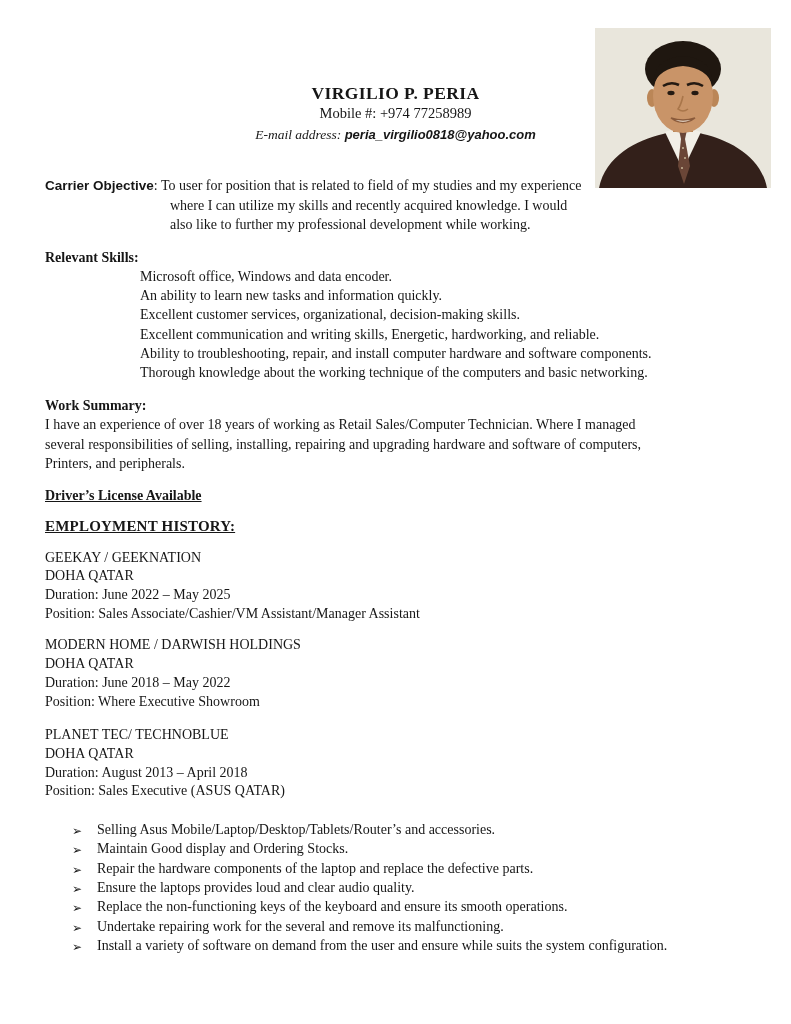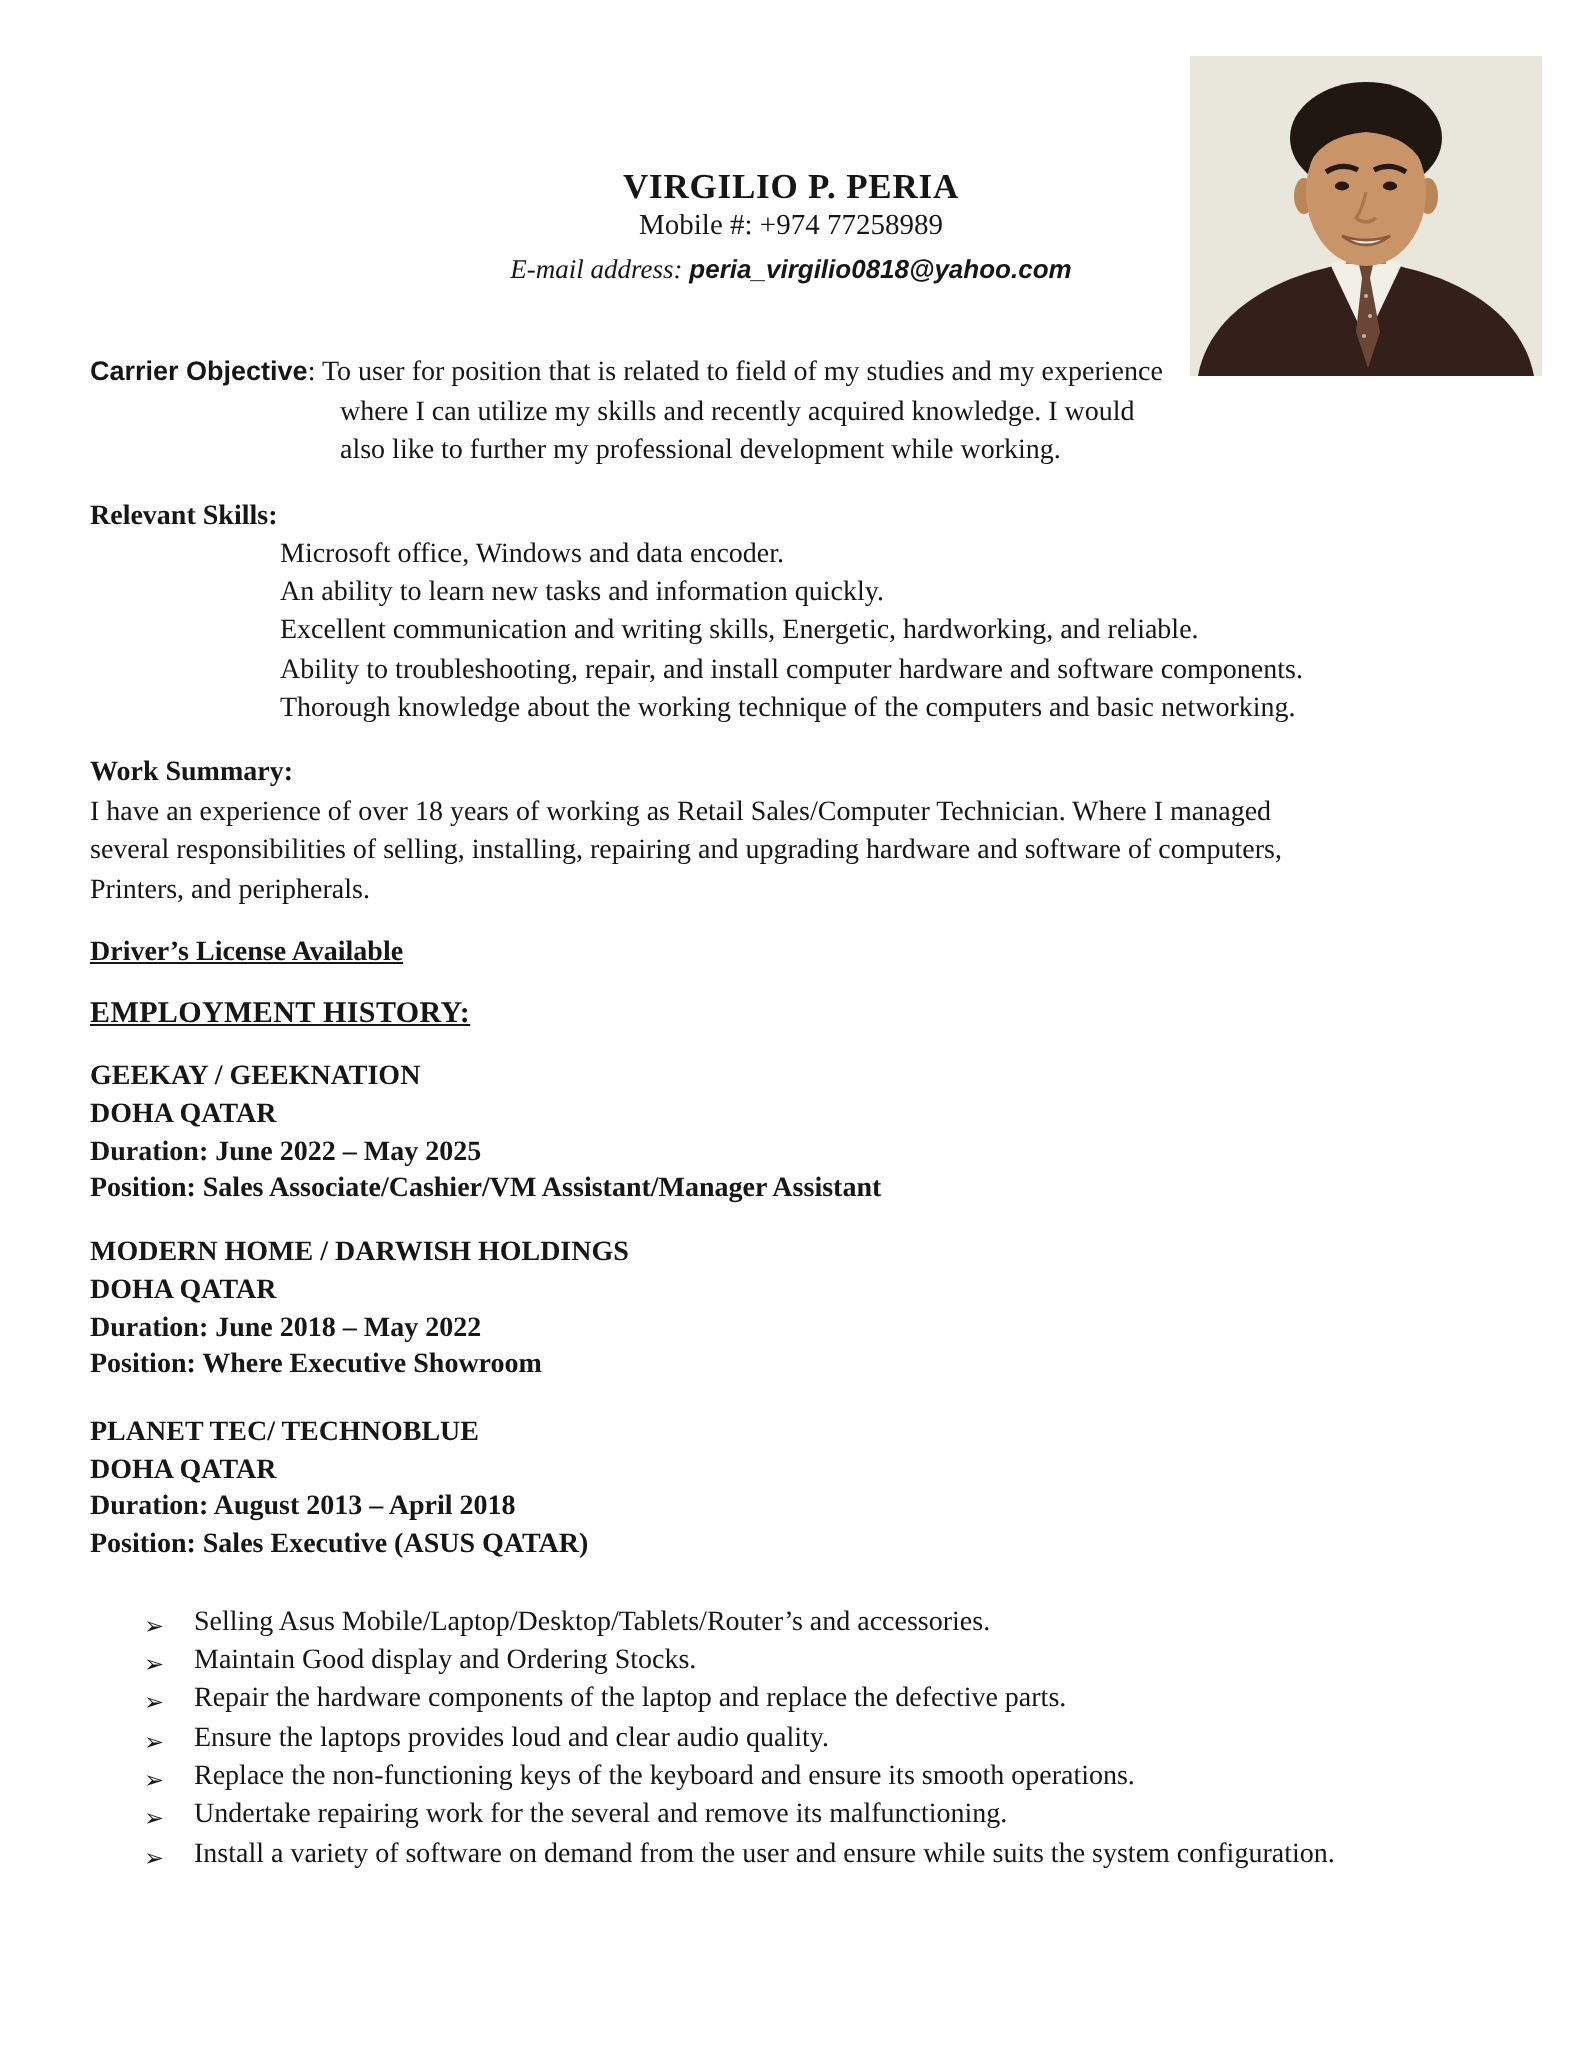--- a/index.html
+++ b/index.html
@@ -35,21 +35,21 @@
   .objective .obj-label { font-family:"Liberation Sans", sans-serif; font-weight:700; font-size:13.5px; }
   .objective .cont { margin-left:125px; }
 
   
   .section-title { font-weight:700; }
   .skills { margin-top:13px; line-height:19.3px; }
   .skills .items { margin-left:95px; }
   .worksum { margin-top:13px; line-height:19.5px; }
   .license { margin-top:14px; font-weight:700; text-decoration:underline; }
   .emp-title { margin-top:14px; font-weight:700; text-decoration:underline; font-size:15px; letter-spacing:.2px; }
-  .job { margin-top:14px; font-weight:700; line-height:18.7px; }
+  .job { margin-top:14px; font-weight:400; line-height:18.7px; }
   .job2 { margin-top:13px; }
   .job3 { margin-top:15px; }
 
   
   .duties { margin-top:20px; margin-left:27px; line-height:18.3px; }
   .duty { display:flex; }
   .duty .marker { width:18px; flex:0 0 18px; font-size:12px; padding-top:1px; }
   .duty .txt { padding-left:7px; }
 </style>
 </head>
@@ -112,20 +112,21 @@
       </div>
       <div class="cont">where I can utilize my skills and recently acquired knowledge. I would</div>
       <div class="cont">also like to further my professional development while working.</div>
     </div>
 
     <div class="skills">
       <div class="section-title">Relevant Skills:</div>
       <div class="items">
         <div>Microsoft office, Windows and data encoder.</div>
         <div>An ability to learn new tasks and information quickly.</div>
+        <div>Excellent customer services, organizational, decision-making skills.</div>
         <div>Excellent communication and writing skills, Energetic, hardworking, and reliable.</div>
         <div>Ability to troubleshooting, repair, and install computer hardware and software components.</div>
         <div>Thorough knowledge about the working technique of the computers and basic networking.</div>
       </div>
     </div>
 
     <div class="worksum">
       <div class="section-title">Work Summary:</div>
       <div>I have an experience of over 18 years of working as Retail Sales/Computer Technician. Where I managed</div>
       <div>several responsibilities of selling, installing, repairing and upgrading hardware and software of computers,</div>

